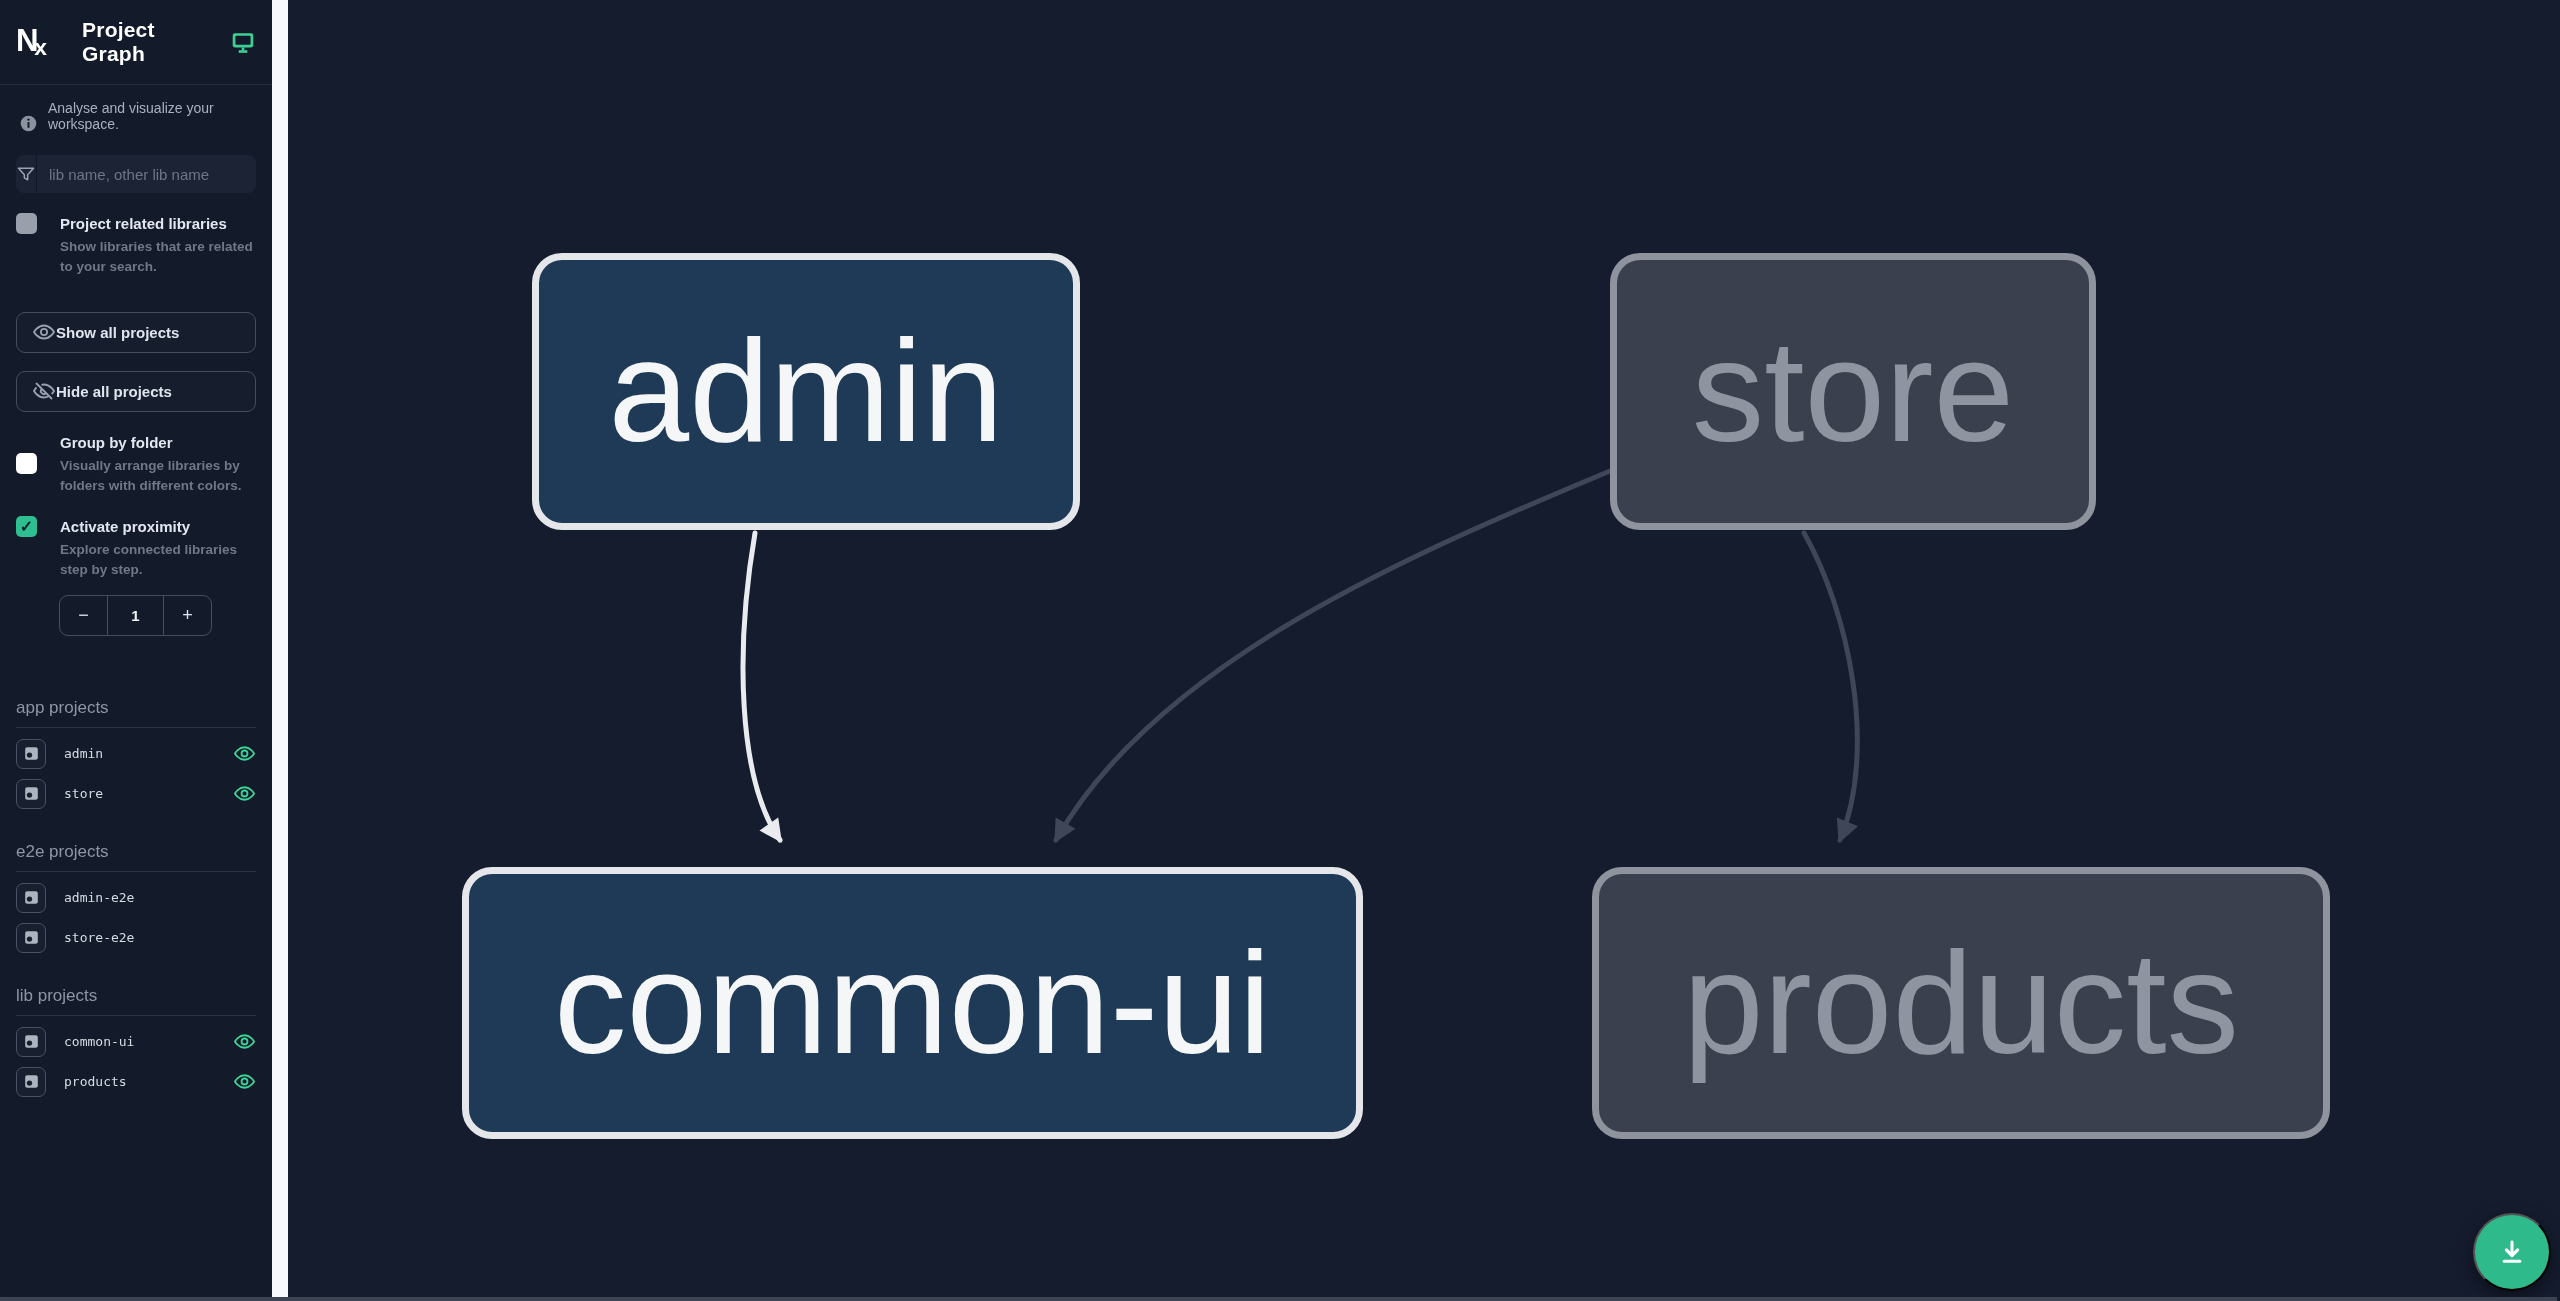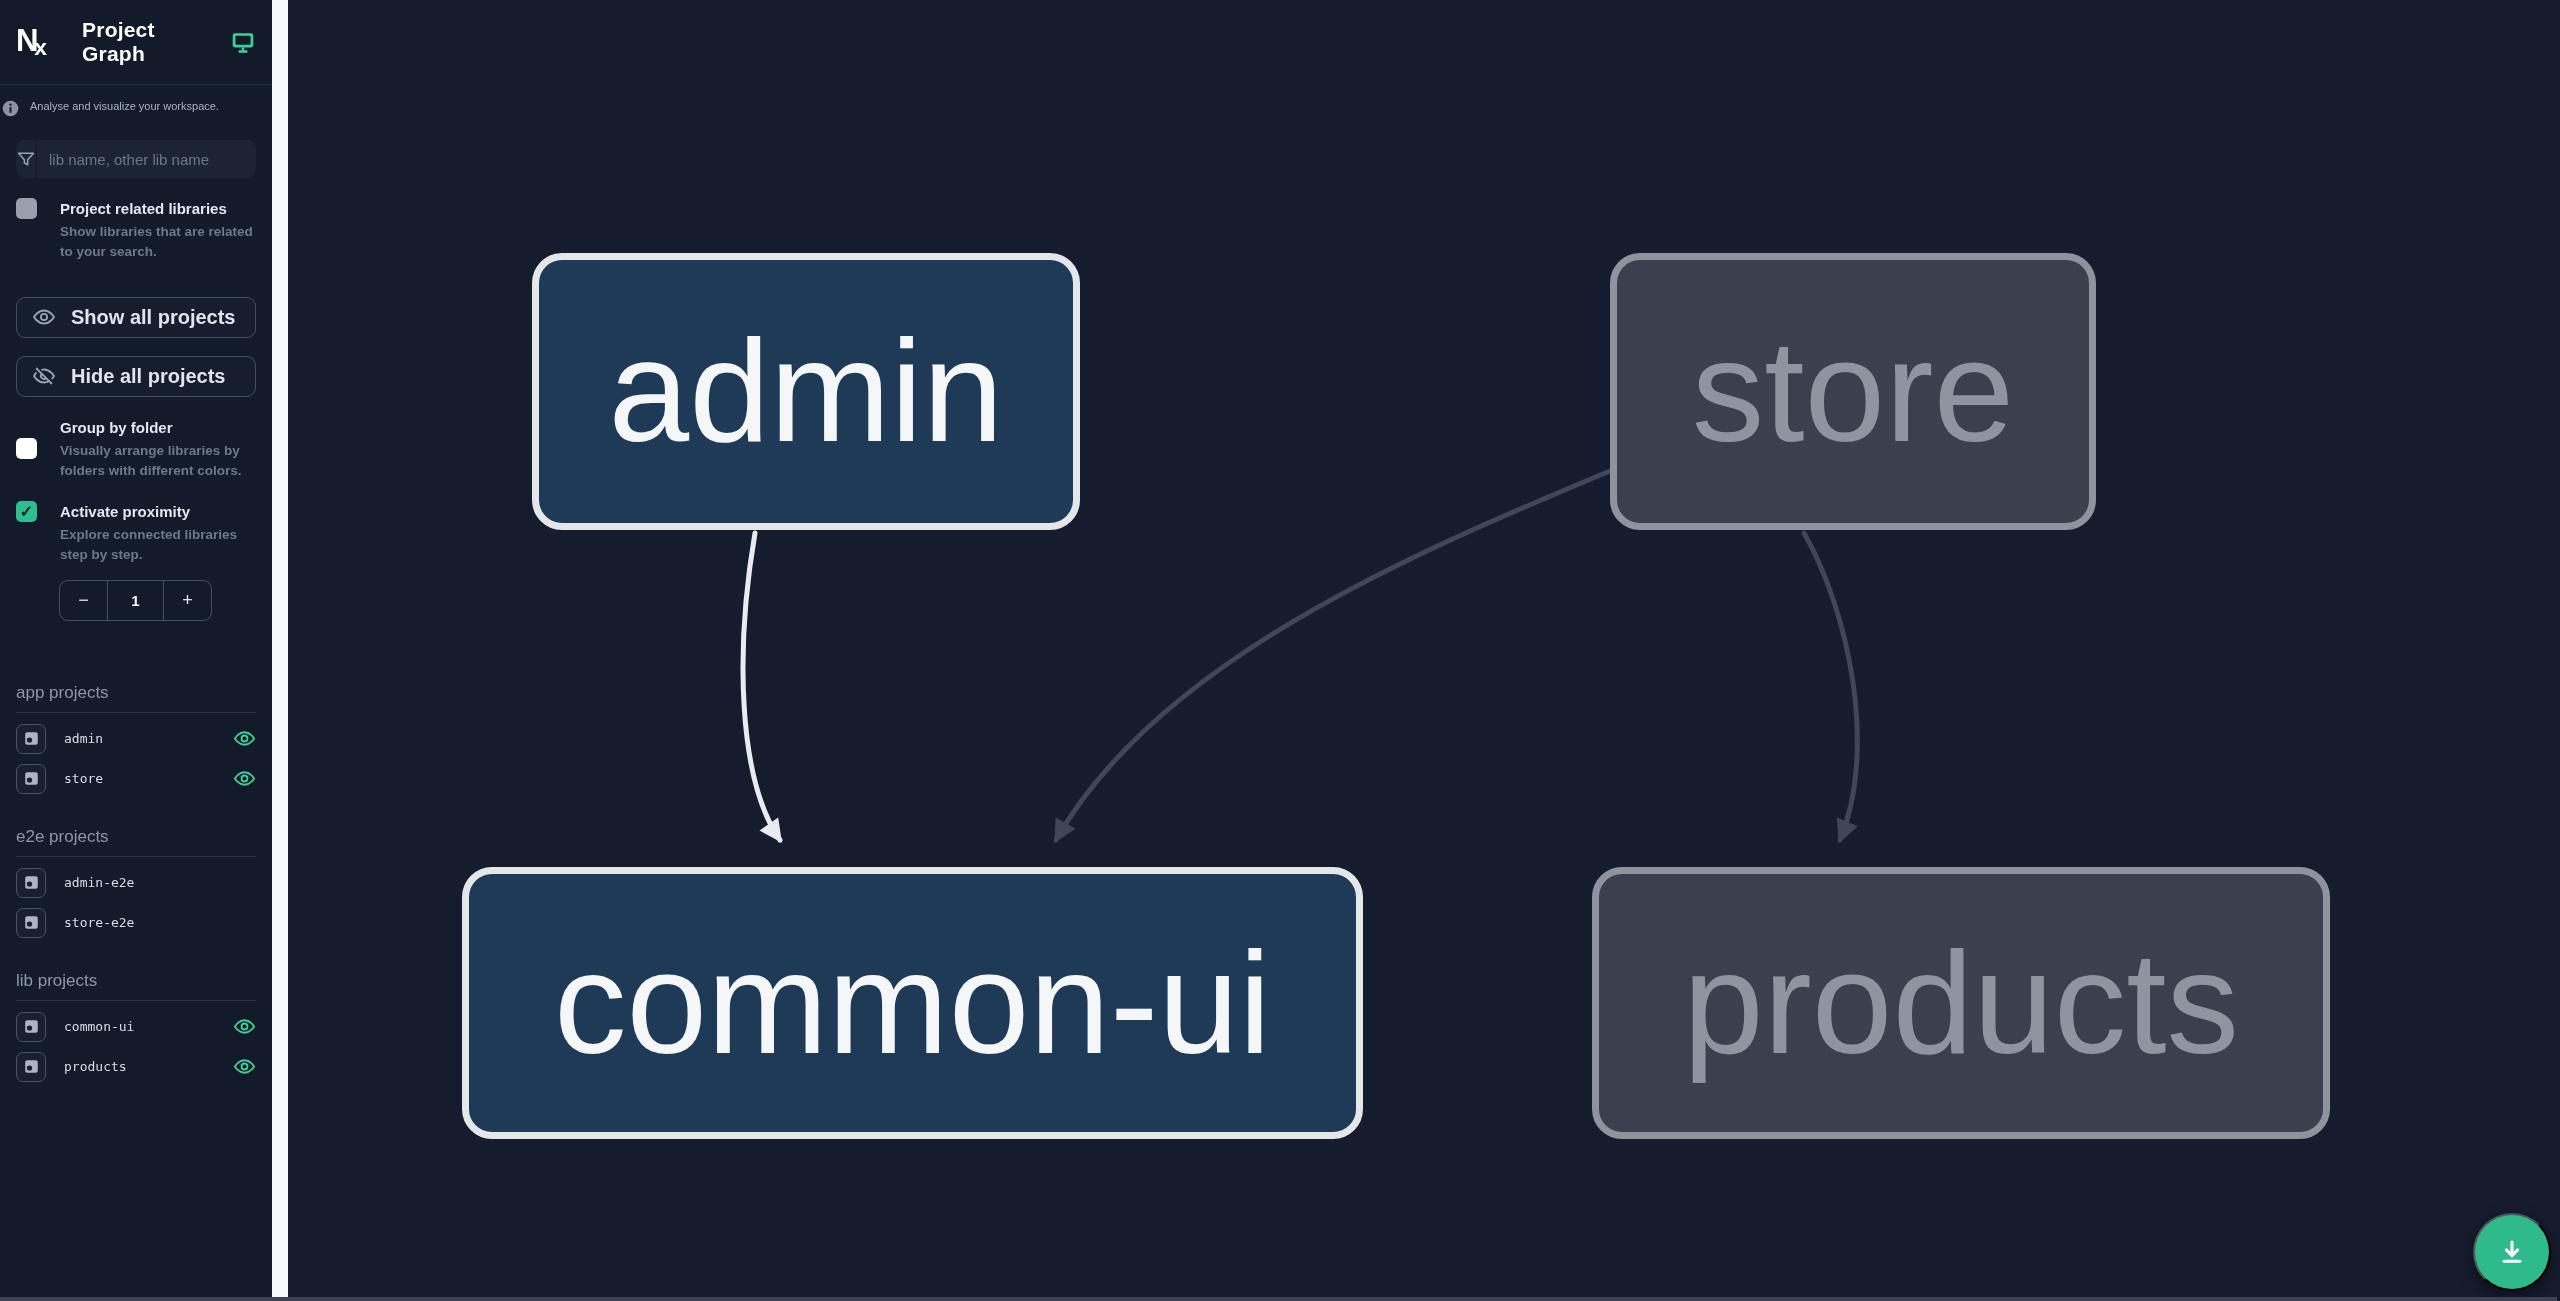--- a/index.html
+++ b/index.html
@@ -9,39 +9,39 @@
   
   .sidebar{position:absolute;left:0;top:0;width:272px;height:1301px;background:#131a29;
     border-bottom-left-radius:12px;display:flex;flex-direction:column;}
   .divider-strip{position:absolute;left:272px;top:0;width:16px;height:1301px;background:#f7f8fa;cursor:col-resize;}
 
   .sb-header{height:84px;min-height:84px;border-bottom:1px solid #242d3f;display:flex;align-items:center;padding:0 16px;}
   .logo{width:48px;height:40px;color:#ffffff;}
   .app-title{margin-left:22px;font-size:21px;font-weight:700;color:#ffffff;letter-spacing:.2px;}
   .monitor{margin-left:18px;color:#3ecf95;display:flex;}
 
-  .tagline{display:flex;align-items:flex-start;gap:11px;padding:15px 16px 0 2px;color:#a9b1bf;font-size:11px;}
+  .tagline{display:flex;align-items:flex-end;gap:11px;padding:15px 16px 0 20px;color:#a9b1bf;font-size:14px;}
   .tagline svg{flex:none;color:#8b93a1;}
 
   .filter{margin:23px 16px 0 16px;height:38px;background:#1b2334;border-radius:8px;display:flex;align-items:center;overflow:hidden;}
   .funnel-seg{width:44px;height:100%;display:flex;align-items:center;justify-content:center;color:#9aa3b1;border-right:1px solid #10182a;}
   .filter input{flex:1;height:100%;background:transparent;border:none;outline:none;color:#7dd3fc;font-size:15px;padding:0 12px;font-family:"Liberation Sans",sans-serif;}
   .filter input::placeholder{color:#6d7687;}
 
   .check-row{display:flex;padding:0 16px;margin-top:20px;}
   .cb{width:21px;height:21px;border-radius:5px;flex:none;display:flex;align-items:center;justify-content:center;cursor:pointer;}
   .cb-gray{background:#99a0ac;}
   .cb-white{background:#ffffff;}
   .cb-teal{background:#2fbe90;color:#12202f;font-size:16px;font-weight:700;}
   .check-body{margin-left:23px;}
   .check-label{font-size:15px;font-weight:700;color:#e3e8f0;line-height:21px;}
   .check-desc{font-size:13.5px;color:#6f7889;line-height:1.5;margin-top:3px;max-width:212px;font-weight:bold;}
 
   .btn{margin:0 16px;margin-top:18px;height:41px;border:1px solid #454e61;background:#161e2e;border-radius:9px;
-    display:flex;align-items:center;gap:15px;padding:0 0 0 15px;color:#dfe4ed;font-size:20px;font-weight:700;cursor:pointer;}
+    display:flex;align-items:center;padding:0 0 0 15px;color:#dfe4ed;font-size:15px;font-weight:700;cursor:pointer;}
   .btn svg{color:#99a2b0;}
 
   .stepper{margin:14px 0 0 59px;width:153px;height:41px;border:1px solid #454e61;border-radius:9px;display:flex;box-sizing:border-box;}
   .step-btn{flex:1;display:flex;align-items:center;justify-content:center;color:#dfe4ed;font-size:18px;cursor:pointer;}
   .step-val{width:55px;display:flex;align-items:center;justify-content:center;color:#eef1f5;font-size:15px;font-weight:600;
     border-left:1px solid #454e61;border-right:1px solid #454e61;}
 
   .section-title{margin:0 16px;padding-bottom:9px;border-bottom:1px solid #2a3243;color:#8e96a4;font-size:17px;}
   .mt-app{margin-top:62px;}
   .mt-e2e{margin-top:28px;}

